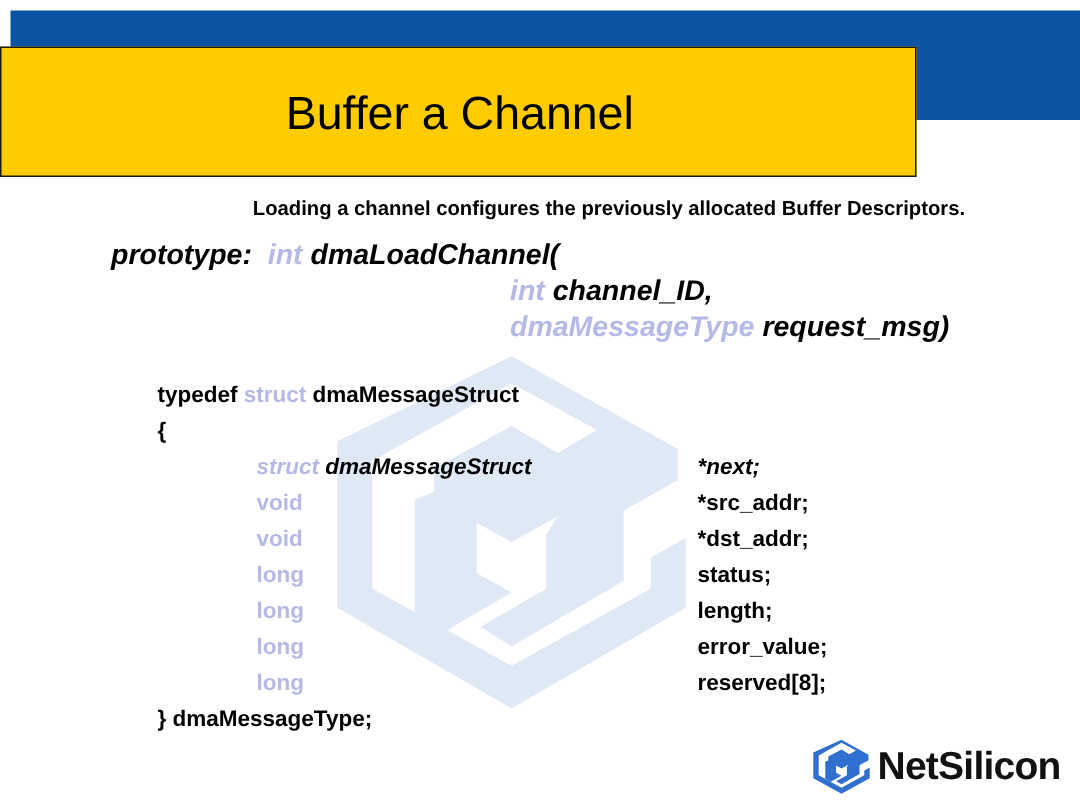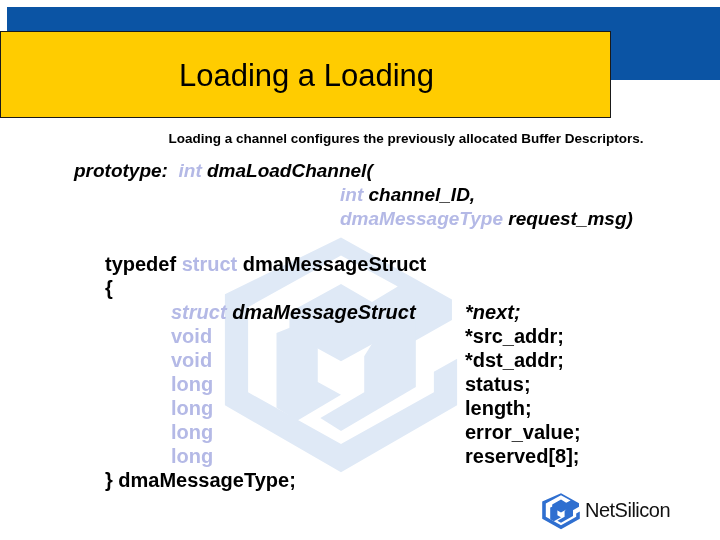--- a/index.html
+++ b/index.html
@@ -98,21 +98,21 @@
   }
 
   .proto1 { left: 46px;  top: 160px; margin-left: 28px; }
   .proto2 { left: 340px; top: 184px; }
   .proto3 { left: 340px; top: 208px; }
 
   .struct-block {
     position: absolute;
     left: 105px;
     top: 252px;
-    font-size: 20px;
+    font-size: 15px;
     font-weight: 700;
   }
   .srow {
     position: relative;
     height: 24px;
     line-height: 24px;
     white-space: pre;
   }
   .s-indent {
     padding-left: 66px;
@@ -136,22 +136,22 @@
     height: 46px;
     display: flex;
     align-items: center;
   }
   .logo-mark {
     width: 42px;
     height: 40px;
     flex: 0 0 auto;
   }
   .logo-text {
-    font-size: 20px;
-    font-weight: 400;
+    font-size: 26px;
+    font-weight: 700;
     color: #111111;
     letter-spacing: -0.5px;
     margin-left: 3px;
     white-space: nowrap;
   }
 </style>
 </head>
 <body>
 
 <div id="slide">
@@ -160,21 +160,21 @@
 
   <svg class="watermark" viewBox="0 0 100 100" xmlns="http://www.w3.org/2000/svg">
     <g fill="#dfe9f6">
       <path d="M50 6 L93 30 L93 38 L70 51 L70 43 L50 54 L30 43 L30 35 L50 24 L62 31 L72 25 L50 13 L14 33 L14 66 L50 86 L86 66 L86 58 L95 53 L95 71 L50 97 L5 71 L5 28 Z"></path>
       <path d="M50 33 L58 38 L41 48 L41 62 L50 67 L33 77 L25 72 L25 43 Z"></path>
       <path d="M64 44 L79 36 L79 64 L50 81 L42 76 L59 66 L59 52 Z"></path>
     </g>
   </svg>
 
   <div class="title-box">
-    <div class="title-text">Loading a Loading</div>
+    <div class="title-text">Buffer a Channel</div>
   </div>
 
   <div class="subtitle">Loading a channel configures the previously allocated Buffer Descriptors.</div>
 
   <div class="code proto-line proto1"><span>prototype:</span><span>  </span><span class="kw">int</span><span> </span><span>dmaLoadChannel(</span></div>
 
   <div class="code proto-line proto2"><span class="kw">int</span><span> </span><span>channel_ID,</span></div>
 
   <div class="code proto-line proto3"><span class="kw">dmaMessageType</span><span> </span><span>request_msg)</span></div>
 

